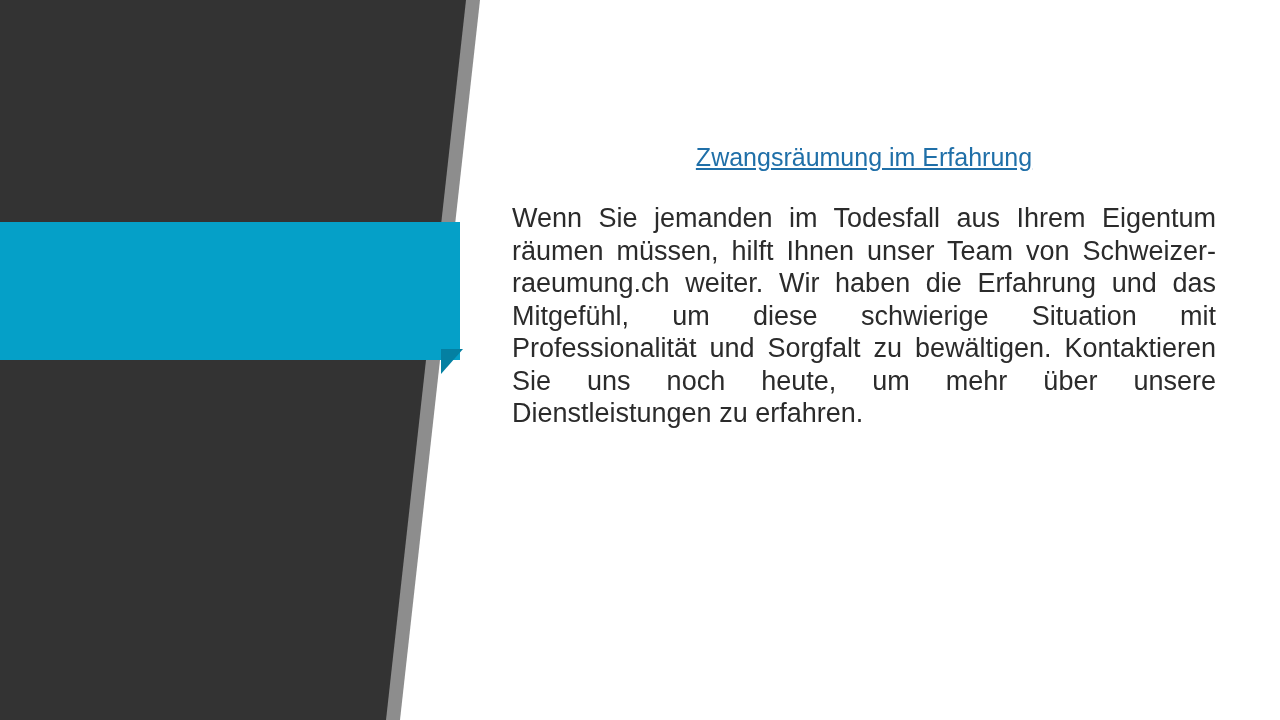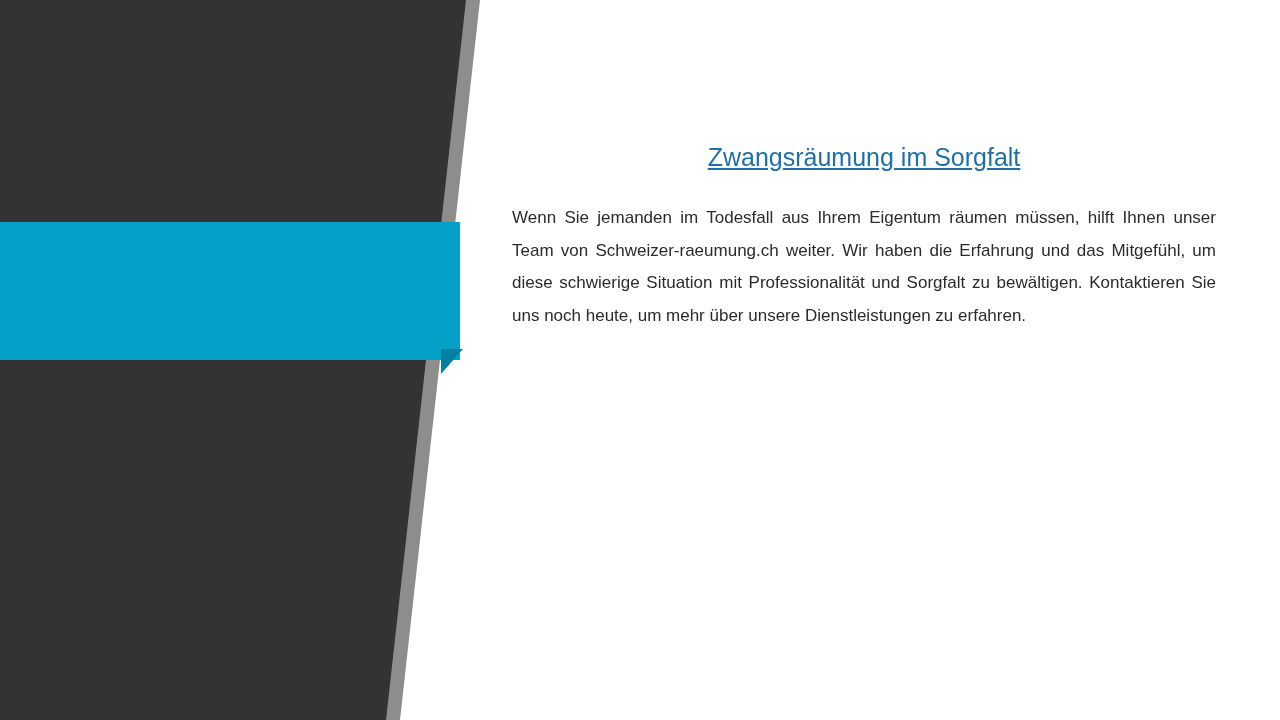--- a/index.html
+++ b/index.html
@@ -128,21 +128,21 @@
     color: #1f6fa8;
     text-decoration: underline;
     line-height: 34px;
     margin: 0 0 28px 0;
     font-weight: normal;
     cursor: pointer;
   }
   .body-text {
     text-align: justify;
     font-family: "Liberation Sans", sans-serif;
-    font-size: 17px;
+    font-size: 27px;
     line-height: 32.5px;
     color: #2b2b2b;
     margin: 0;
   }
 </style>
 </head>
 <body>
 
 <div class="slide">
 
@@ -155,17 +155,17 @@
       <div class="logo-text">
         <div>SCHWEIZER</div>
         <div>RÄUMUNG</div>
       </div>
       <div class="logo-cross"></div>
     </div>
   </div>
   <div class="teal-tail"></div>
 
   <div class="content">
-    <h1 class="title">Zwangsräumung im Sorgfalt</h1>
+    <h1 class="title">Zwangsräumung im Erfahrung</h1>
     <p class="body-text">Wenn Sie jemanden im Todesfall aus Ihrem Eigentum räumen müssen, hilft Ihnen unser Team von Schweizer-raeumung.ch weiter. Wir haben die Erfahrung und das Mitgefühl, um diese schwierige Situation mit Professionalität und Sorgfalt zu bewältigen. Kontaktieren Sie uns noch heute, um mehr über unsere Dienstleistungen zu erfahren.</p>
   </div>
 
 </div>
 
 </body></html>

